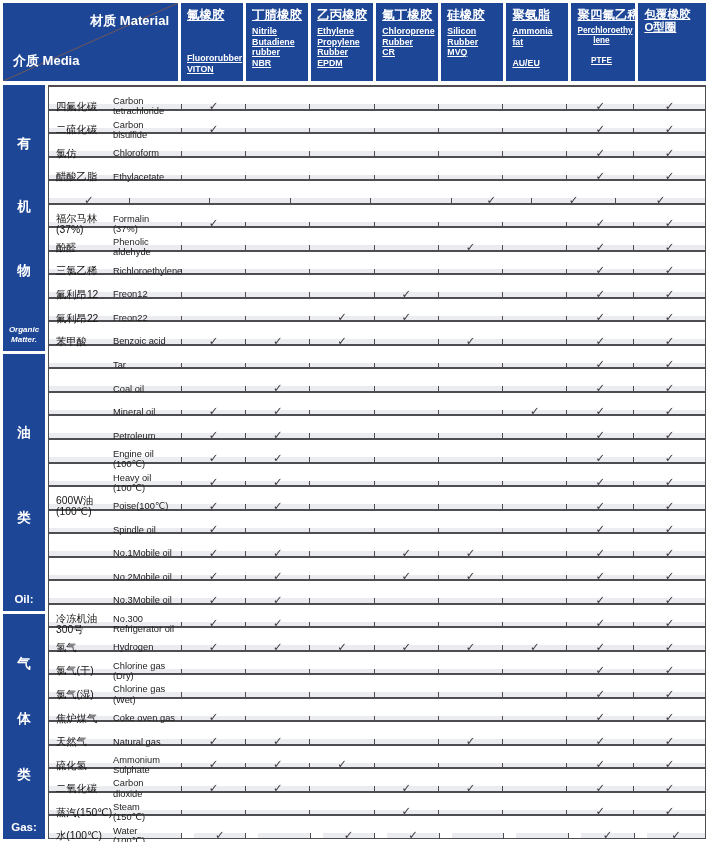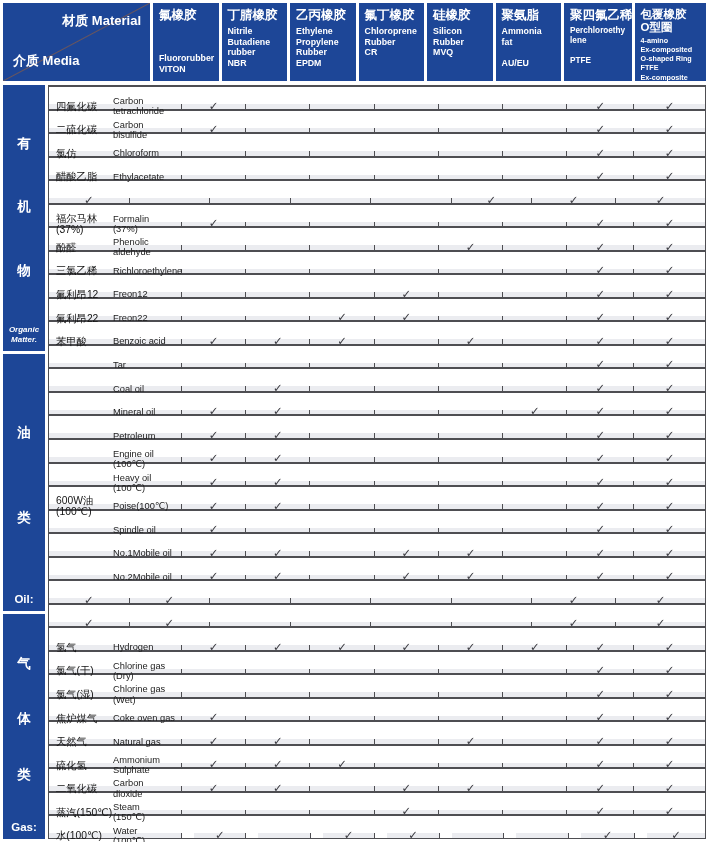--- a/index.html
+++ b/index.html
@@ -12,45 +12,46 @@
     padding: 3px;
     display: flex; flex-direction: column;
     overflow: hidden;
     position: relative;
   }
 
   
   .header-row { display: flex; height: 78px; margin-bottom: 4px; flex: none; }
 
   .corner-cell {
-    width: 147px; flex: none;
+    width: 175px; flex: none;
     background: var(--header-blue);
     background-image: linear-gradient(to bottom right,
       rgba(0,0,0,0) calc(50% - 1px),
       var(--diagonal-line) calc(50% - 0px),
       rgba(0,0,0,0) calc(50% + 1px));
     position: relative;
     color: #fff;
   }
   .corner-material { position: absolute; top: 9px; right: 9px; font-size: 13px; font-weight: bold; }
   .corner-media    { position: absolute; bottom: 11px; left: 10px; font-size: 13px; font-weight: bold; }
 
   .mat-cell {
     flex: 1; margin-left: 3px;
     background: var(--header-blue);
     color: #fff;
     padding: 5px 10px 2px 6px;
     overflow: hidden;
+    text-decoration: underline;
   }
   .mat-cell.c7 { flex: 1.04; }
   .mat-cell.c8 { flex: 1.12; }
   .mat-cn { font-weight: bold; font-size: 12.5px; line-height: 1.12; white-space: pre; }
   .mat-en { font-weight: bold; font-size: 8.8px; line-height: 1.2; white-space: pre-line; margin-top: 4px; }
   .mat-cell.c1 .mat-en { margin-top: 31px; }
-  .mat-cell.c7 .mat-en { font-size: 8.2px; }
+  .mat-cell.c7 .mat-en { font-size: 8.2px; text-align: center; }
   .mat-cell.c8 .mat-cn { font-size: 11.5px; }
   .mat-cell.c8 .mat-en { font-size: 7.2px; line-height: 1.28; margin-top: 2px; }
 
   
   .body-row { flex: 1; display: flex; min-height: 0; }
 
   .category-column {
     width: 42px; flex: none;
     display: flex; flex-direction: column;
     gap: 3px; margin-right: 3px;
@@ -147,25 +148,20 @@
       <div class="mat-cell c7">
         <div class="mat-cn">聚四氟乙稀</div>
         <div class="mat-en">Perchloroethy
 lene
 
 PTFE</div>
       </div>
       <div class="mat-cell c8">
         <div class="mat-cn">包覆橡胶
 O型圈</div>
-        <div class="mat-en">4-amino
-Ex-composited
-O-shaped Ring
-FTFE
-Ex-composite</div>
       </div>
     </div>
 
   <div class="body-row">
     <div class="category-column">
 
     <div class="cat-block" style="flex-grow: 11;">
           <div class="cat-chars">
             <div class="cat-char">有</div>
             <div class="cat-char">机</div>
@@ -636,38 +632,48 @@
           </div>
           <div class="check-cell"></div>
           <div class="check-cell ptfe">
             <div class="check-mark">✓</div>
           </div>
           <div class="check-cell last">
             <div class="check-mark">✓</div>
           </div>
         </div>
         <div class="t-row">
-          <div class="check-cell">
-            <div class="check-mark">✓</div>
-          </div>
-          <div class="check-cell">
-            <div class="check-mark">✓</div>
-          </div>
-          <div class="check-cell"></div>
-          <div class="check-cell"></div>
-          <div class="check-cell"></div>
-          <div class="check-cell"></div>
-          <div class="check-cell ptfe">
-            <div class="check-mark">✓</div>
-          </div>
-          <div class="check-cell last">
-            <div class="check-mark">✓</div>
-          </div>
-        </div>
-        <div class="t-row">
+          <div class="media-cell">
+            <div class="media-cn"></div>
+            <div class="media-en">No.3Mobile oil</div>
+          </div>
+          <div class="check-cell">
+            <div class="check-mark">✓</div>
+          </div>
+          <div class="check-cell">
+            <div class="check-mark">✓</div>
+          </div>
+          <div class="check-cell"></div>
+          <div class="check-cell"></div>
+          <div class="check-cell"></div>
+          <div class="check-cell"></div>
+          <div class="check-cell ptfe">
+            <div class="check-mark">✓</div>
+          </div>
+          <div class="check-cell last">
+            <div class="check-mark">✓</div>
+          </div>
+        </div>
+        <div class="t-row">
+          <div class="media-cell">
+            <div class="media-cn">冷冻机油
+300号</div>
+            <div class="media-en">No.300
+Refrigerator oil</div>
+          </div>
           <div class="check-cell">
             <div class="check-mark">✓</div>
           </div>
           <div class="check-cell">
             <div class="check-mark">✓</div>
           </div>
           <div class="check-cell"></div>
           <div class="check-cell"></div>
           <div class="check-cell"></div>
           <div class="check-cell"></div>

